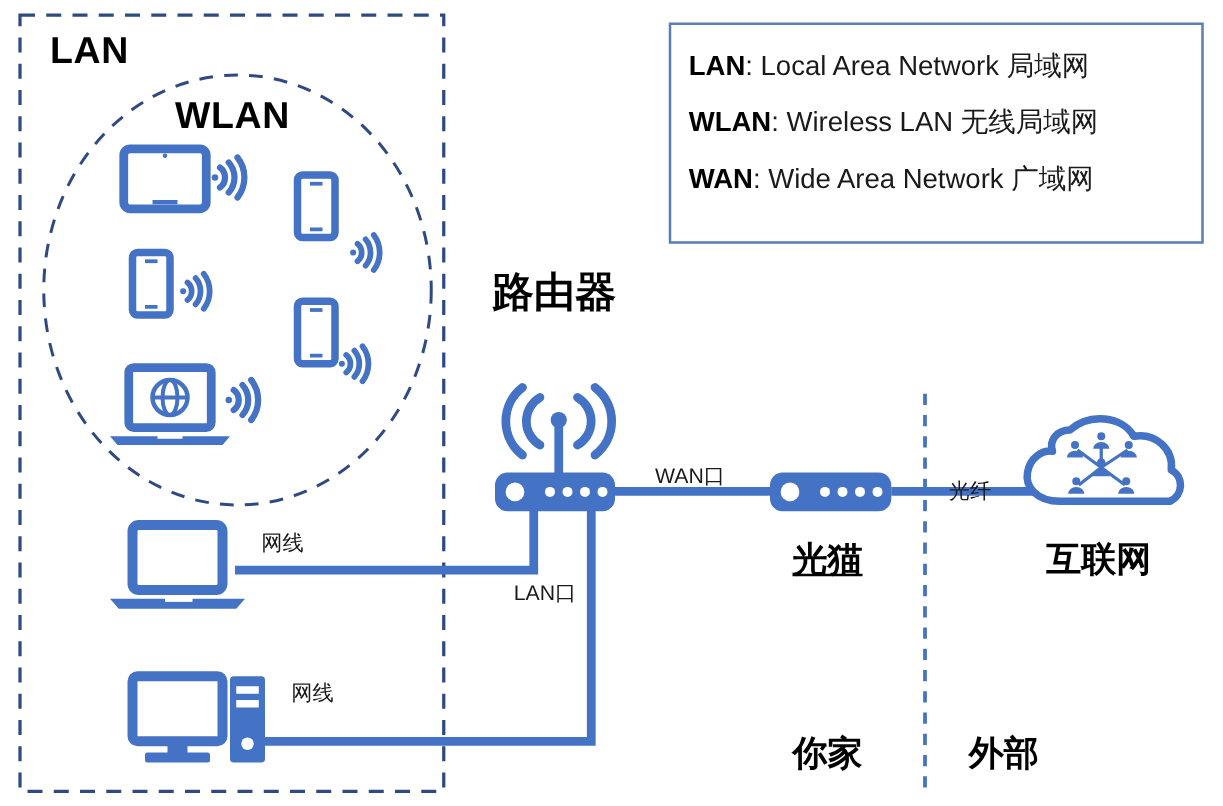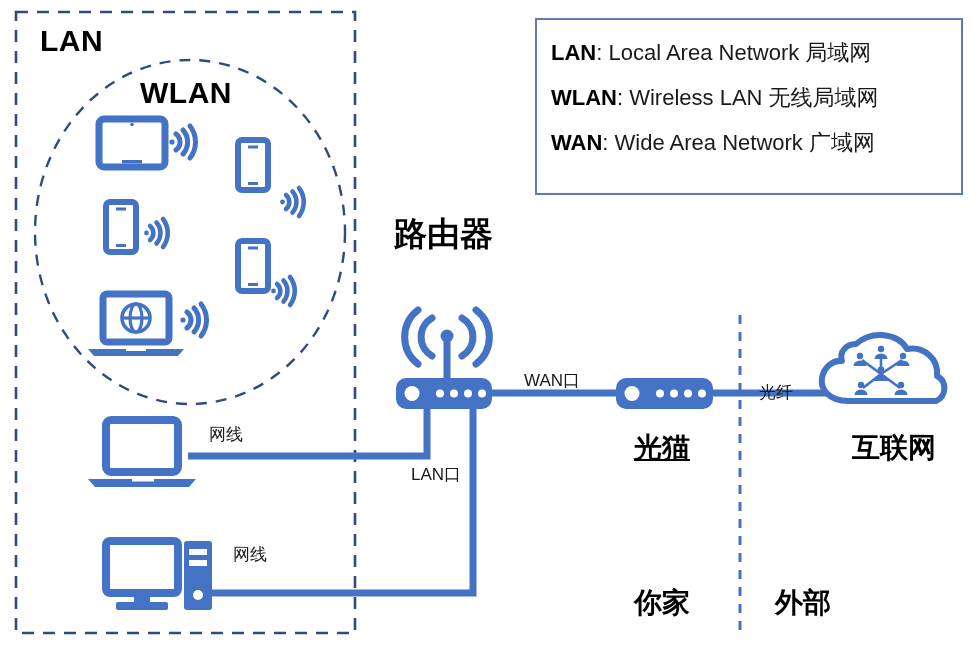--- a/index.html
+++ b/index.html
@@ -249,18 +249,18 @@
   <div class="txt router-title-1">路由器</div>
 
   <div class="txt lbl-sm" style="left:524px; top:372px;">WAN口</div>
   <div class="txt lbl-sm" style="left:411px; top:466px;">LAN口</div>
 
   <div class="txt lbl-sm" style="left:209px; top:426px;">网线</div>
   <div class="txt lbl-sm" style="left:233px; top:546px;">网线</div>
   <div class="txt lbl-sm" style="left:759px; top:358px;margin-top:26px;">光纤</div>
 
   <div class="txt cn-big" style="left:634px; top:434px;text-decoration:underline;">光猫</div>
-  <div class="txt cn-big" style="left:837px; top:434px;margin-left:15px;">互联网</div>
+  <div class="txt cn-big" style="left:837px; top:434px;">互联网</div>
 
   <div class="txt cn-big" style="left:634px; top:589px;">你家</div>
   <div class="txt cn-big" style="left:775px; top:589px;">外部</div>
 
 </div>
 
 </body></html>

